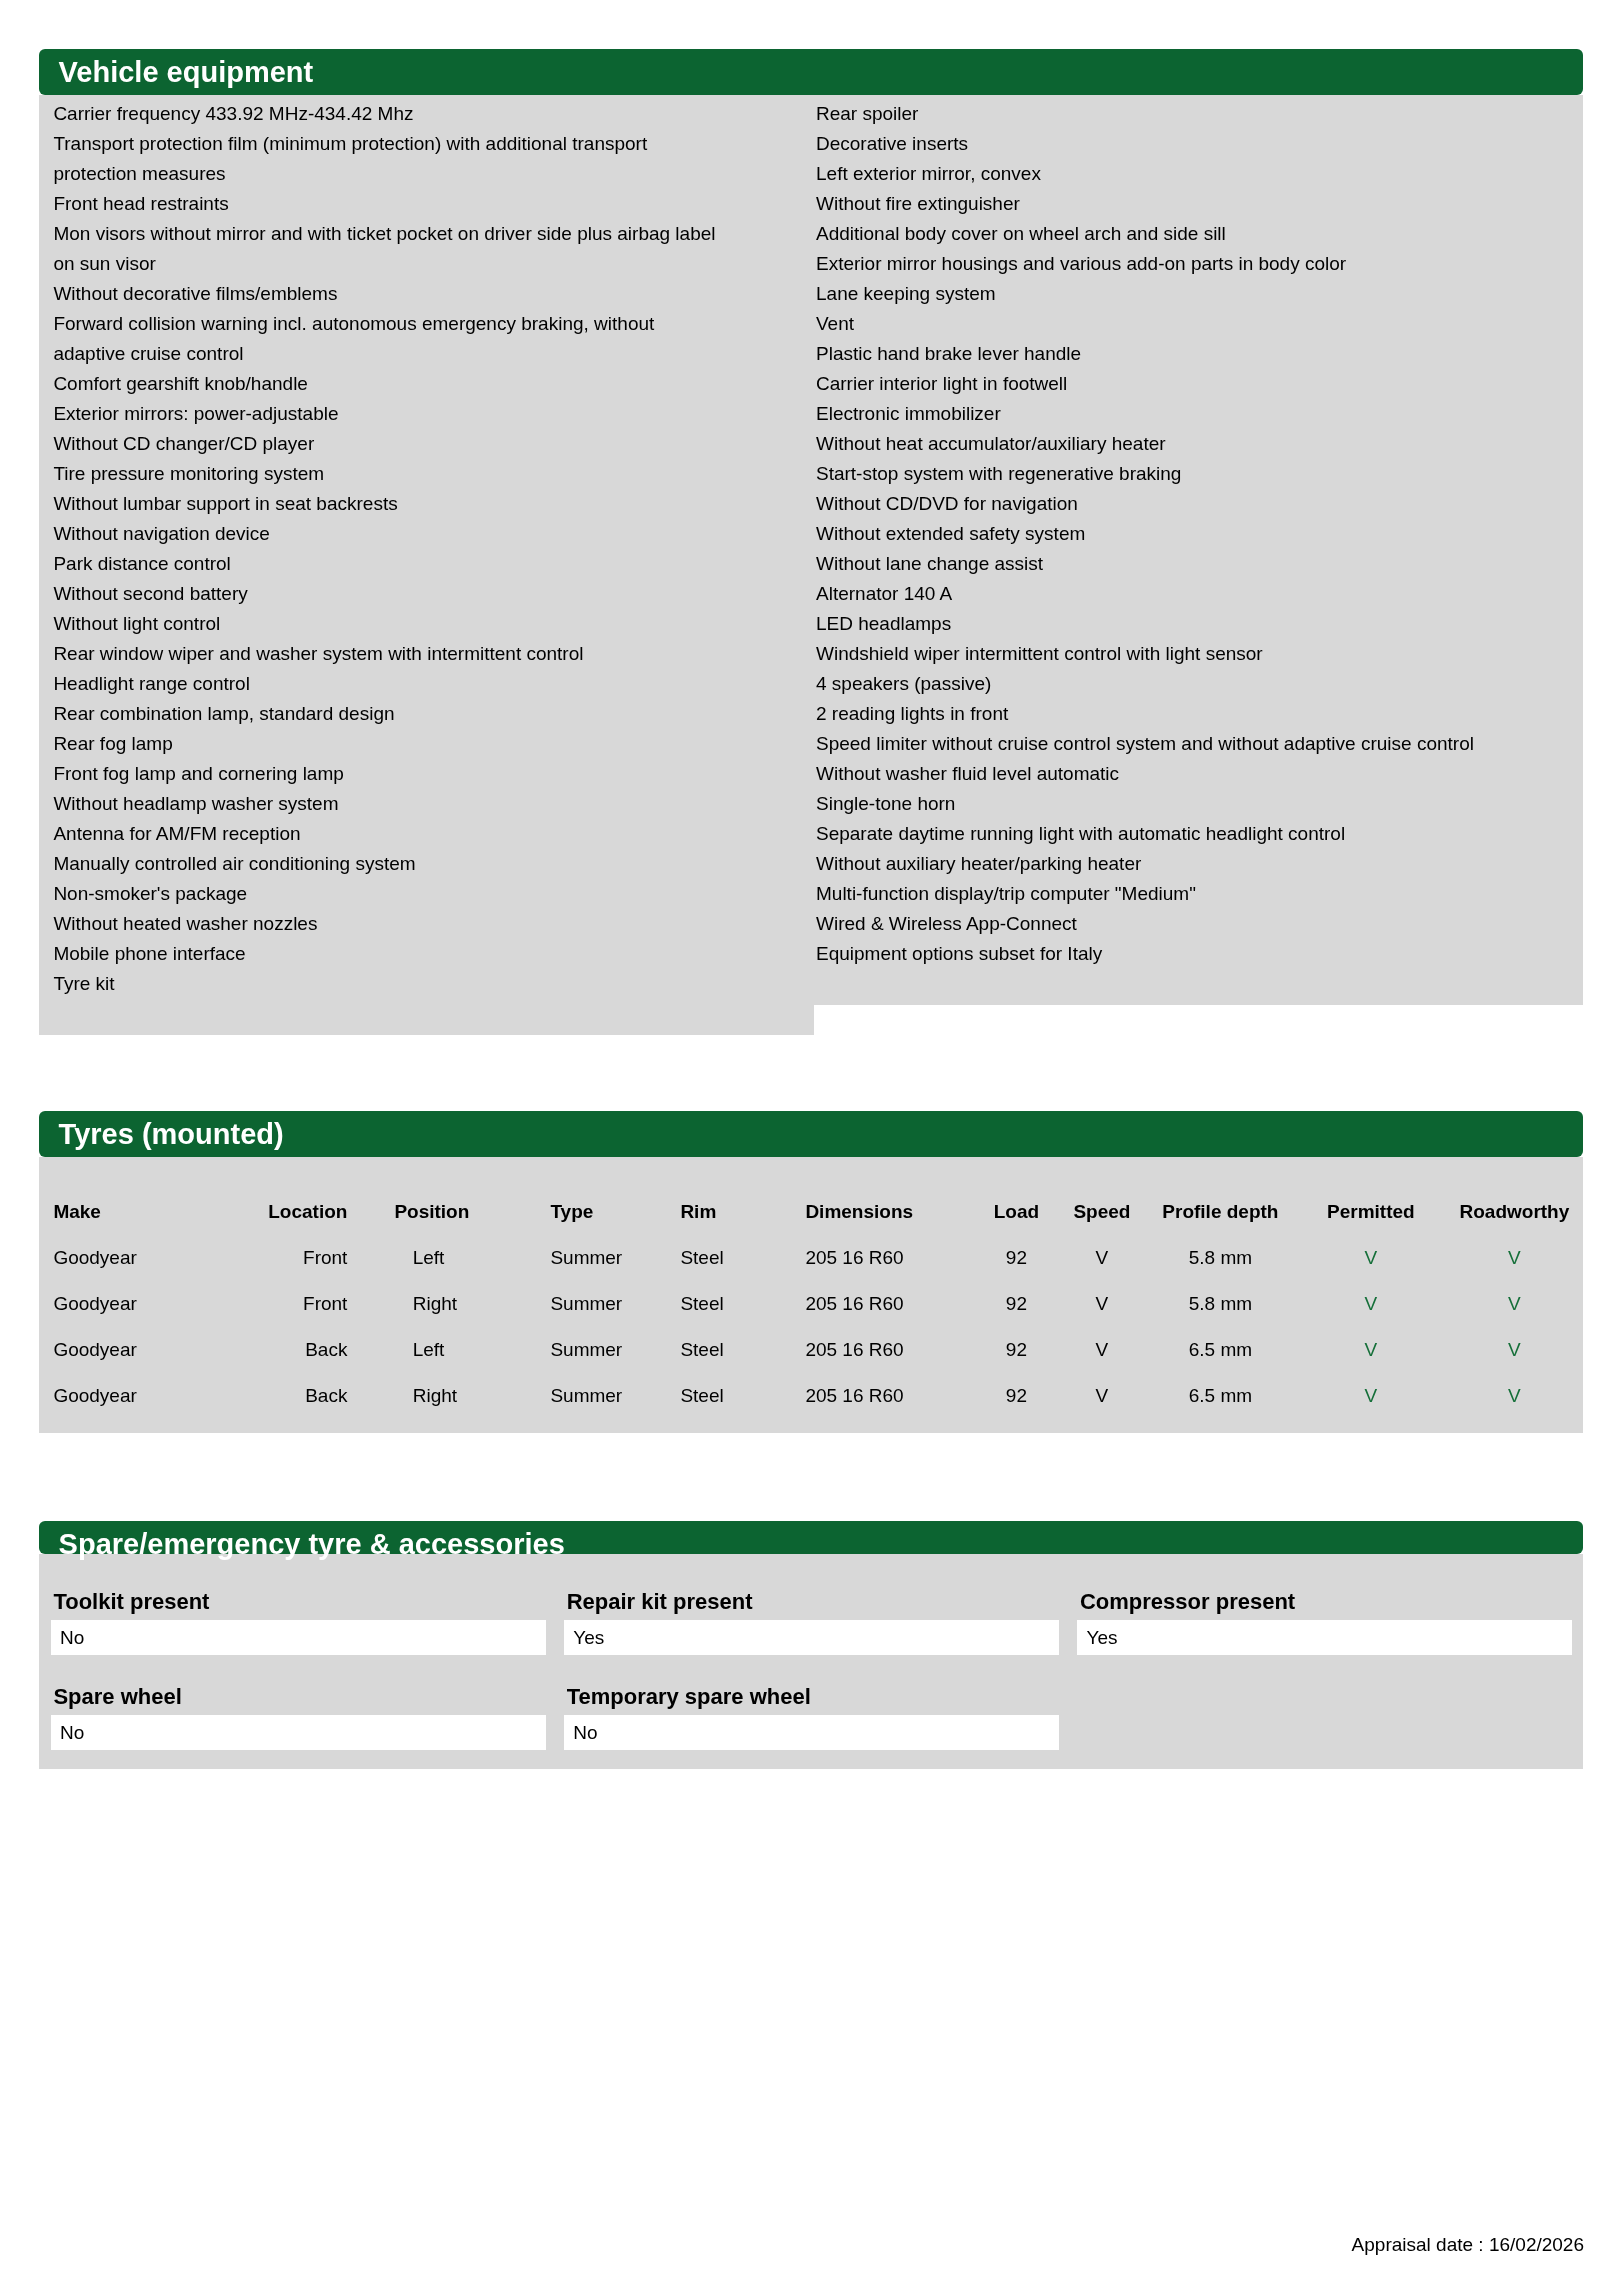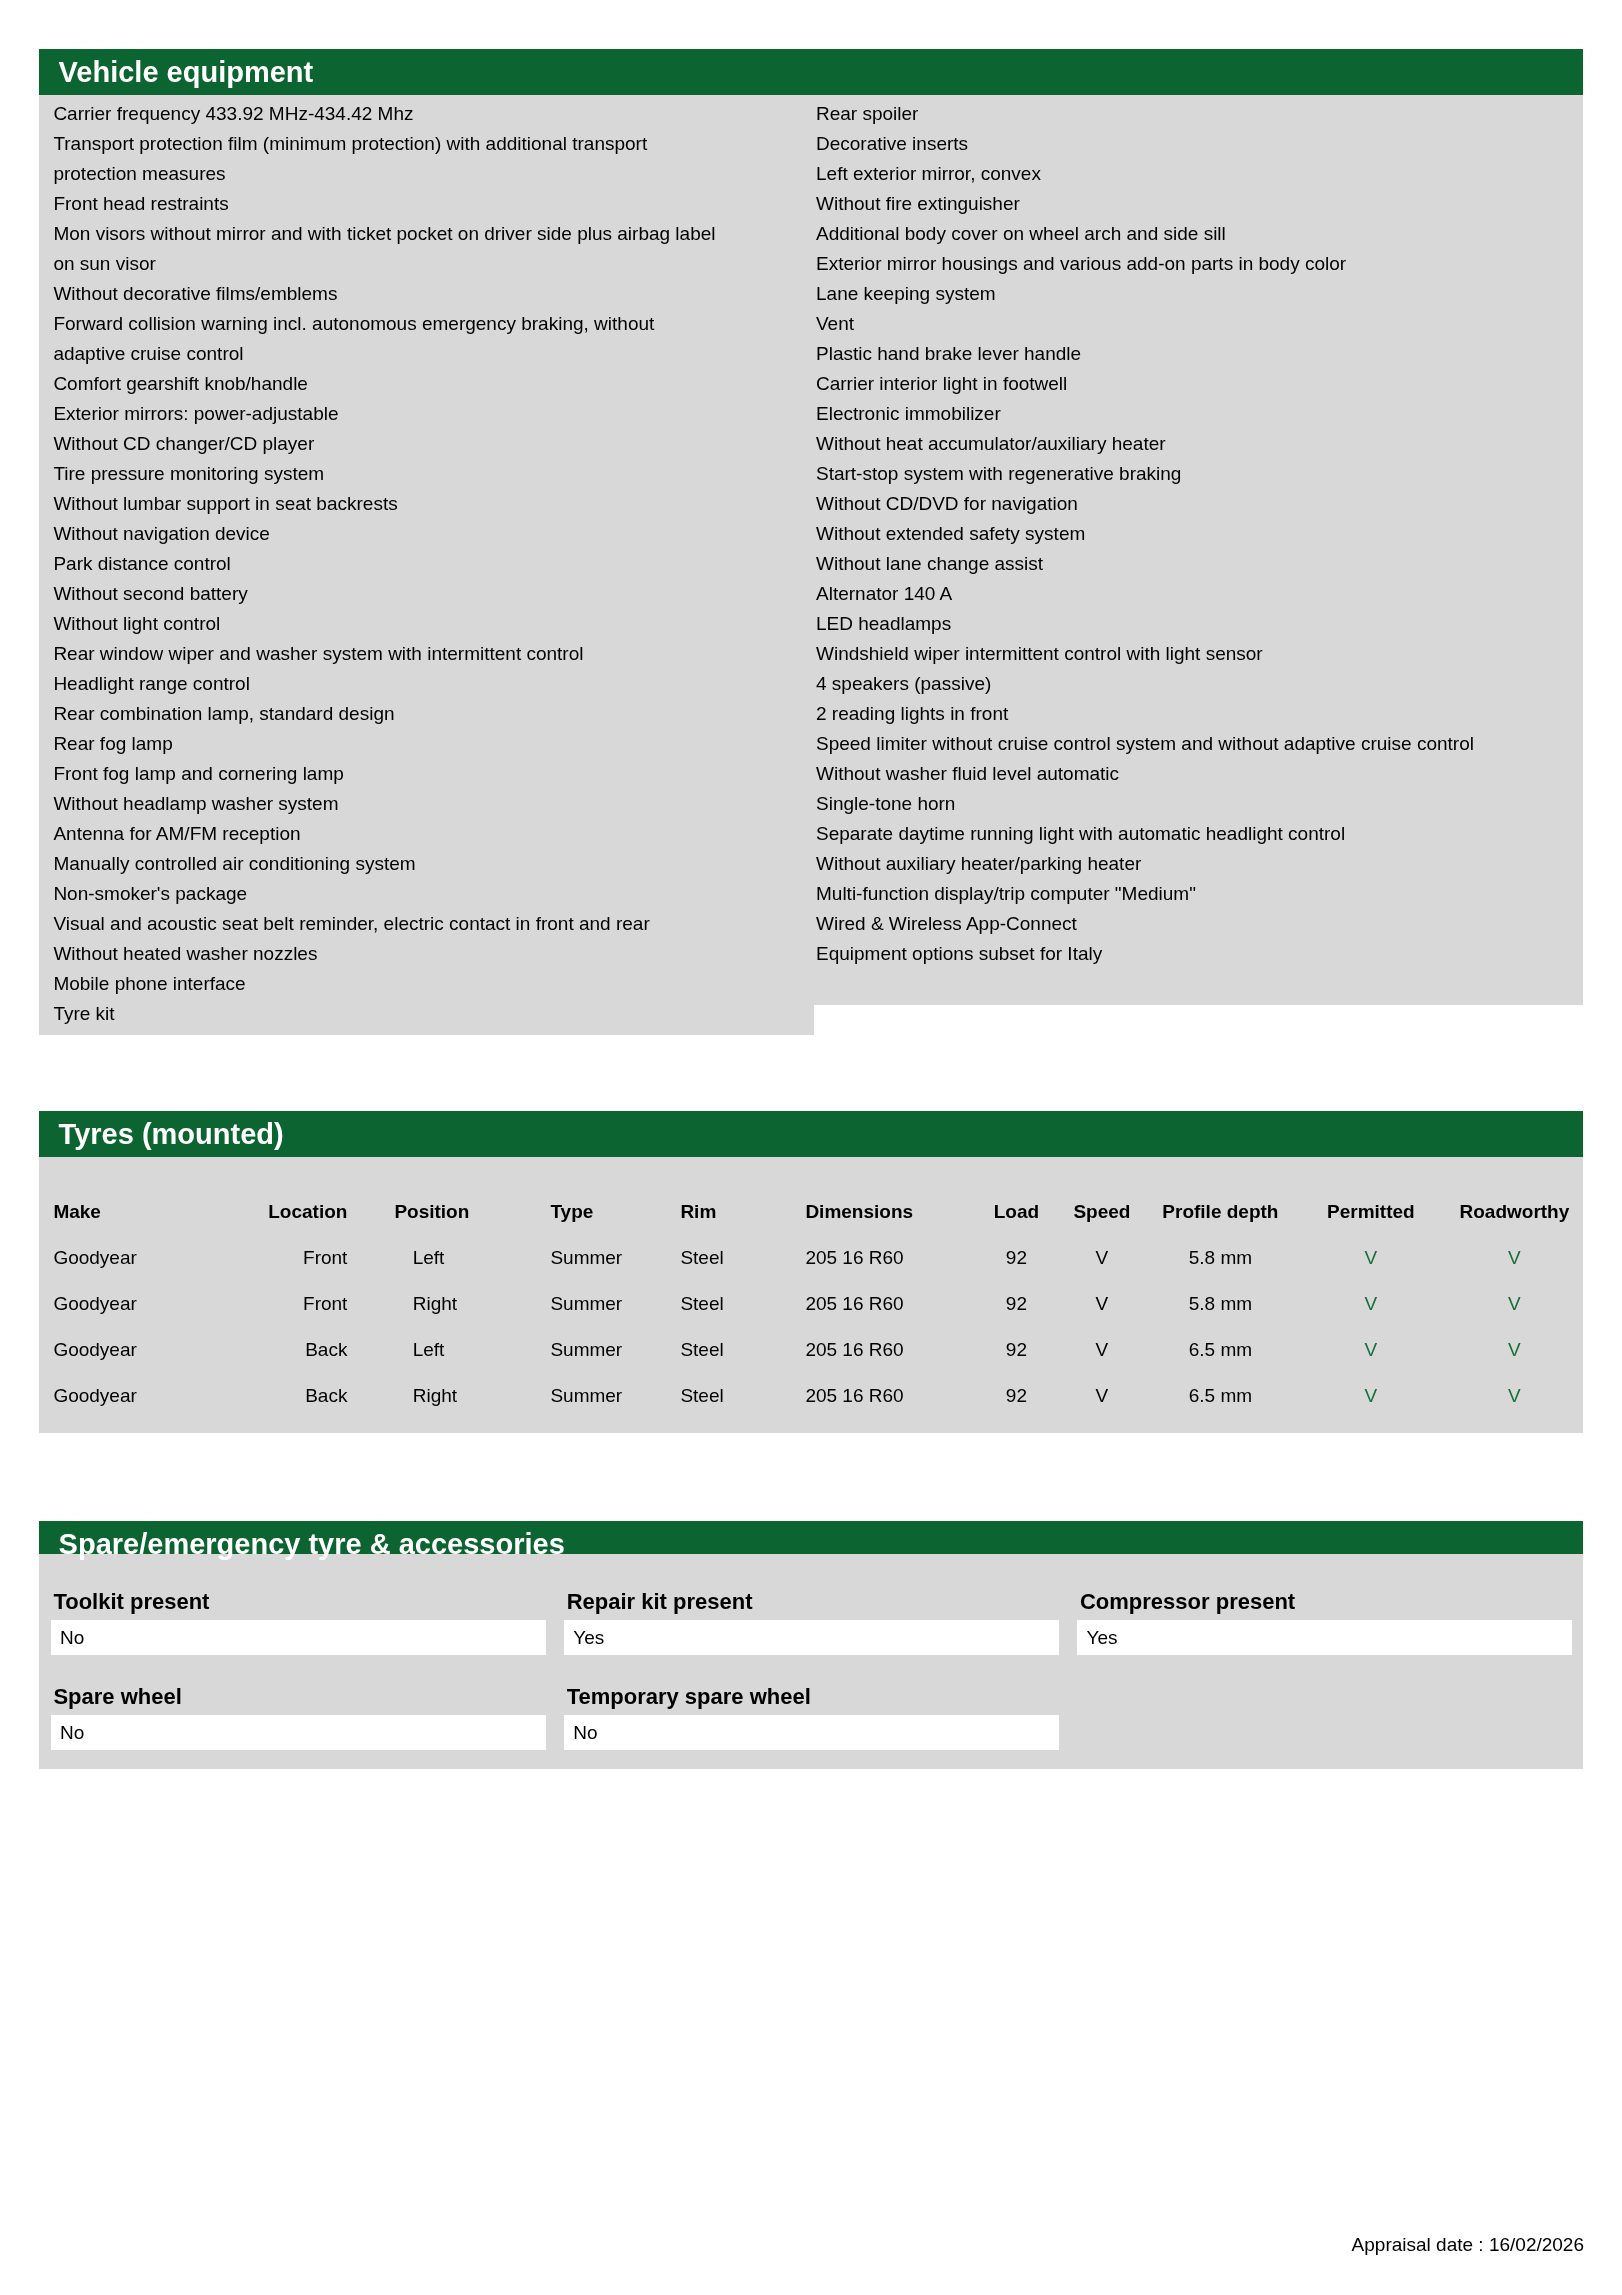--- a/index.html
+++ b/index.html
@@ -3,21 +3,21 @@
 <meta charset="utf-8">
 <style>
   html,body{margin:0;padding:0;background:#ffffff;}
   body{
     width:1623px;height:2295px;position:relative;
     font-family:"Liberation Sans","DejaVu Sans",sans-serif;
     color:#000;
     -webkit-font-smoothing:antialiased;
   }
   .section{position:absolute;left:39px;width:1544px;}
-  .bar{background:#0c6431;color:#ffffff;font-weight:bold;font-size:29px;}
+  .bar{background:#0c6431;color:#ffffff;font-weight:bold;font-size:29px;border-radius:6px;}
   .bar-title{display:block;padding-left:19.6px;}
   
   #sec-equipment{top:49px;}
   #sec-equipment .bar{height:46px;line-height:46px;}
   .equip-body{position:relative;}
   .equip-col{position:absolute;top:0;background:#d8d8d8;box-sizing:border-box;}
   .equip-col-left{left:0;width:775px;height:940px;padding:3.9px 0 0 14.4px;}
   .equip-col-right{left:775px;width:769px;height:910px;padding:3.9px 0 0 2px;}
   .equip-item{font-size:19px;line-height:30px;white-space:pre;}
   
@@ -79,21 +79,20 @@
         <div class="equip-item">Without light control</div>
         <div class="equip-item">Rear window wiper and washer system with intermittent control</div>
         <div class="equip-item">Headlight range control</div>
         <div class="equip-item">Rear combination lamp, standard design</div>
         <div class="equip-item">Rear fog lamp</div>
         <div class="equip-item">Front fog lamp and cornering lamp</div>
         <div class="equip-item">Without headlamp washer system</div>
         <div class="equip-item">Antenna for AM/FM reception</div>
         <div class="equip-item">Manually controlled air conditioning system</div>
         <div class="equip-item">Non-smoker's package</div>
-        <div class="equip-item">Visual and acoustic seat belt reminder, electric contact in front and rear</div>
         <div class="equip-item">Without heated washer nozzles</div>
         <div class="equip-item">Mobile phone interface</div>
         <div class="equip-item">Tyre kit</div>
       </div>
     <div class="equip-col equip-col-right">
         <div class="equip-item">Rear spoiler</div>
         <div class="equip-item">Decorative inserts</div>
         <div class="equip-item">Left exterior mirror, convex</div>
         <div class="equip-item">Without fire extinguisher</div>
         <div class="equip-item">Additional body cover on wheel arch and side sill</div>

